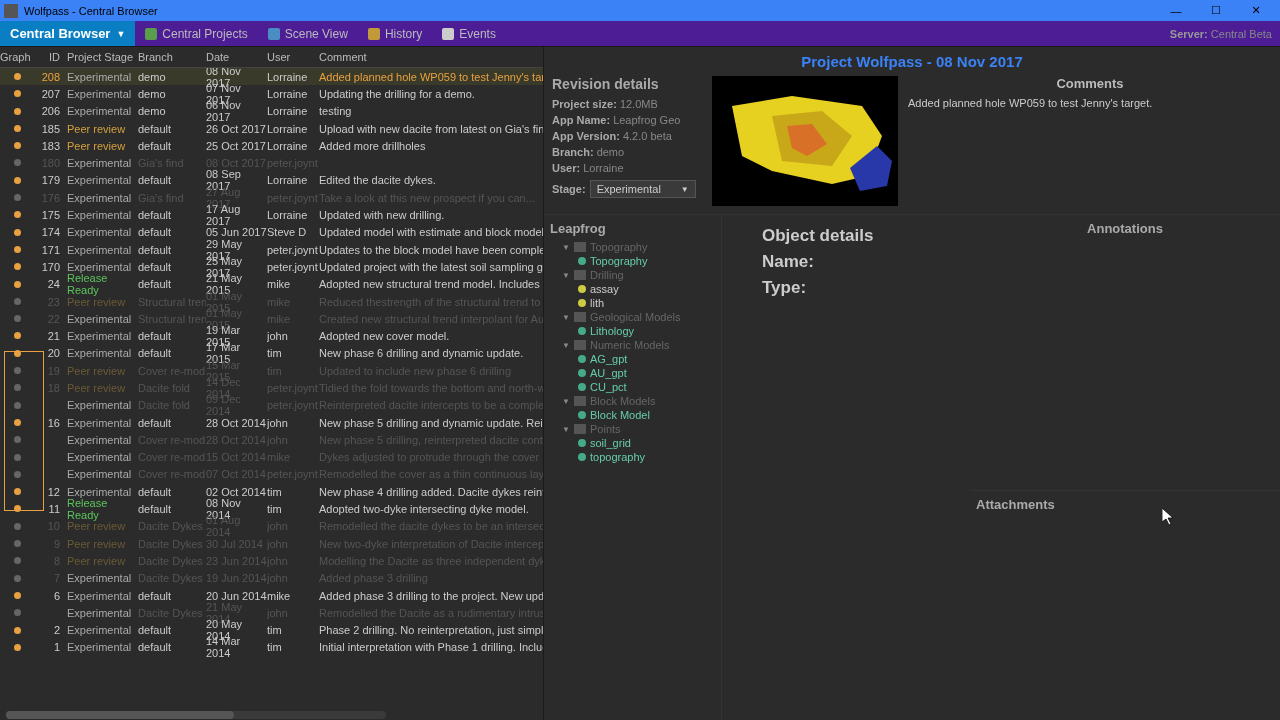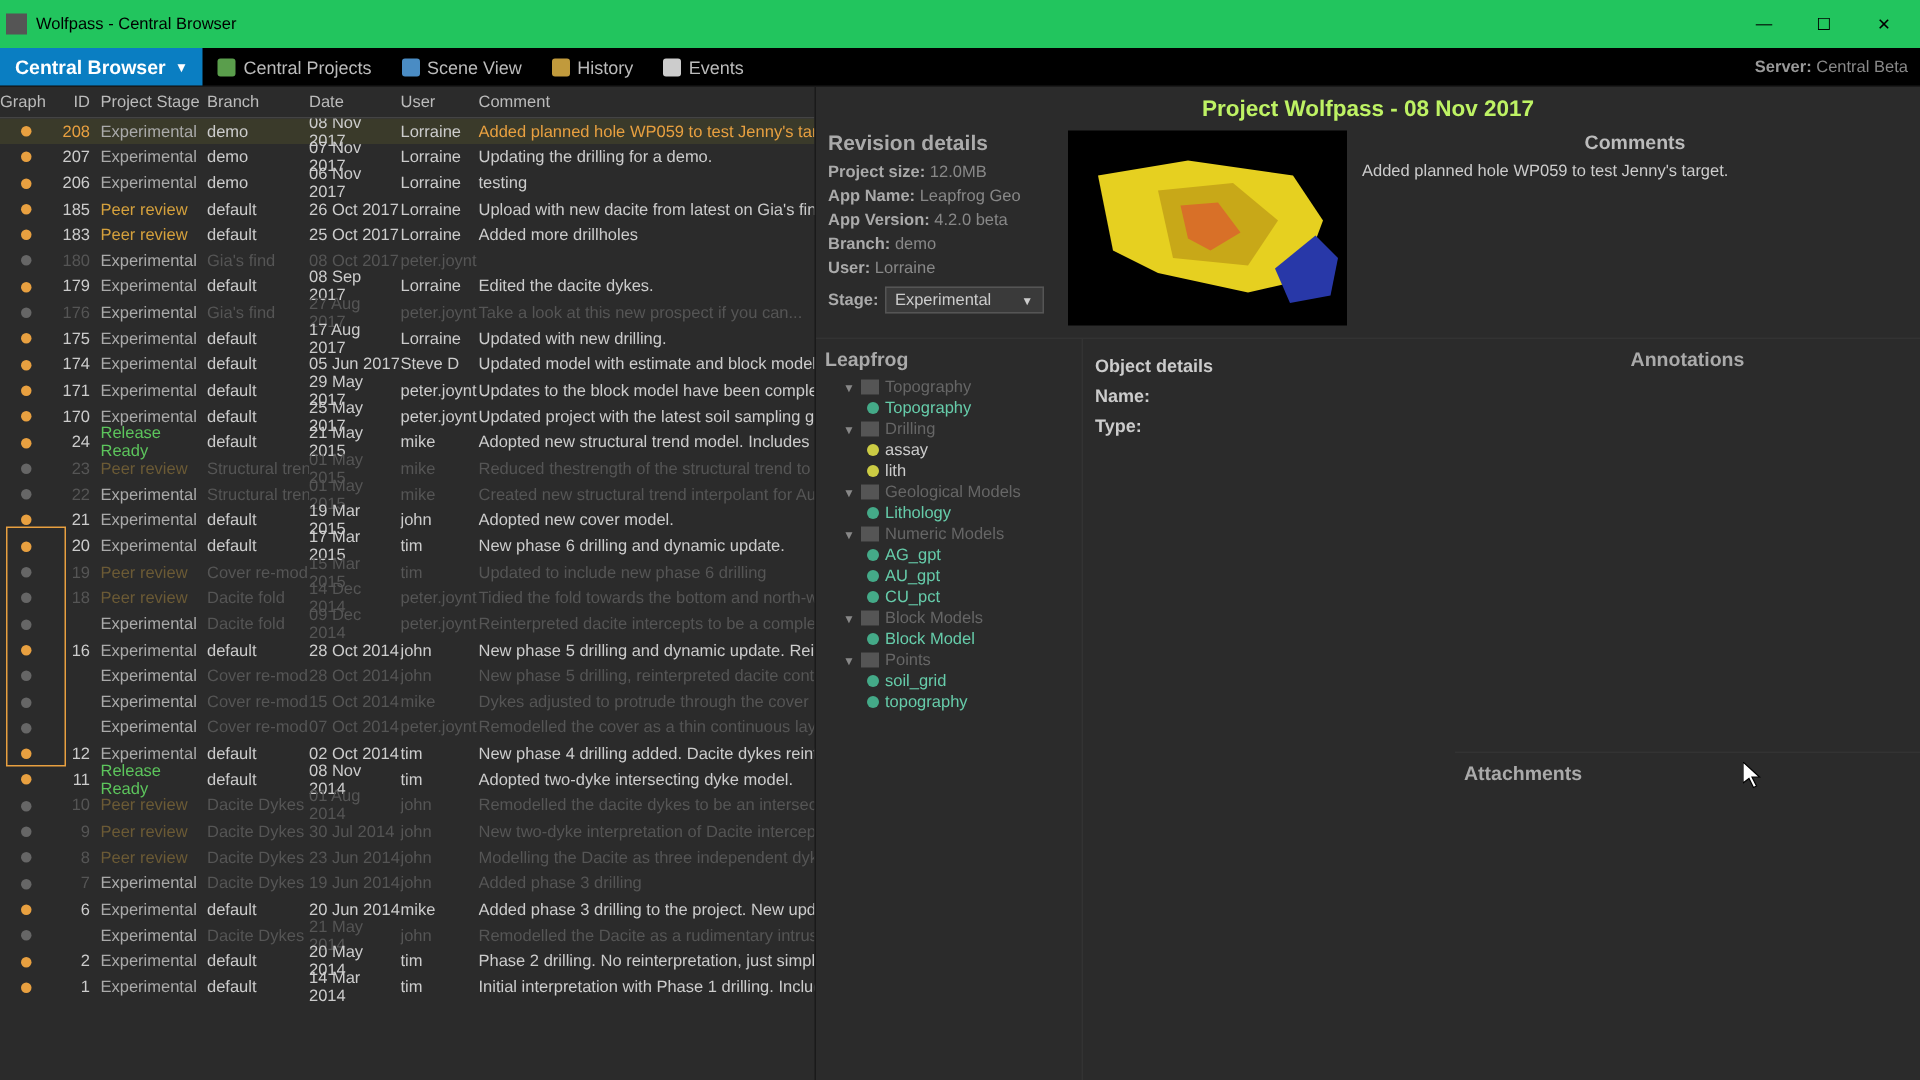--- a/index.html
+++ b/index.html
@@ -1,21 +1,21 @@
 <!DOCTYPE html>
 <html><head>
 <meta charset="utf-8">
 <style>
 * { margin: 0; padding: 0; box-sizing: border-box; font-family: 'Segoe UI', Tahoma, sans-serif; }
 body { background: #2b2b2b; color: #ccc; font-size: 12px; width: 1280px; height: 720px; overflow: hidden; position: relative; }
-.titlebar { background: #22c55e; height: 32px; display: flex; align-items: center; padding: 0 4px; color: #000; font-size: 11px; }
+.titlebar { background: #3b82f6; height: 21px; display: flex; align-items: center; padding: 0 4px; color: #000; font-size: 11px; }
 .titlebar .icon { width: 14px; height: 14px; background: #555; margin-right: 6px; display: inline-block; }
 .titlebar .wctrls { margin-left: auto; display: flex; gap: 0; }
 .titlebar .wctrls span { width: 40px; height: 20px; display: flex; align-items: center; justify-content: center; cursor: pointer; font-size: 11px; }
-.topbar { background: #000000; height: 26px; display: flex; align-items: center; border-bottom: 1px solid #1a1a1a; }
+.topbar { background: #4c1d95; height: 26px; display: flex; align-items: center; border-bottom: 1px solid #1a1a1a; }
 .central-btn { background: #0a7ec2; color: #fff; font-weight: 600; padding: 4px 10px; font-size: 13px; display: flex; align-items: center; gap: 6px; height: 100%; }
 .central-btn .chev { font-size: 9px; }
 .tab { display: flex; align-items: center; gap: 5px; padding: 0 10px; height: 100%; color: #bbb; cursor: pointer; }
 .tab .ticon { width: 12px; height: 12px; border-radius: 2px; }
 .ti-green { background: #5a9e4c; }
 .ti-blue { background: #4a8cc4; }
 .ti-hist { background: #c19a3c; }
 .ti-evt { background: #ccc; }
 .server { margin-left: auto; padding: 0 8px; font-size: 11px; color: #888; }
 .server b { color: #999; font-weight: 600; }
@@ -35,21 +35,21 @@
 .col-user { width: 52px; flex-shrink: 0; overflow: hidden; white-space: nowrap; }
 .col-comment { flex: 1; overflow: hidden; white-space: nowrap; }
 .stage-exp { color: #aaa; }
 .stage-peer { color: #d4a03c; }
 .stage-rel { color: #5cc45c; }
 .id-sel { color: #e8a040; }
 .comment-sel { color: #e8a040; }
 .dot { width: 7px; height: 7px; border-radius: 50%; background: #e8a040; position: absolute; left: 14px; top: 5px; }
 .dot.grey { background: #666; }
 .right { flex: 1; display: flex; flex-direction: column; border-left: 1px solid #1a1a1a; }
-.proj-title { text-align: center; font-size: 15px; font-weight: 600; color: #bef264; padding: 6px; }
+.proj-title { text-align: center; font-size: 15px; font-weight: 600; color: #3b82f6; padding: 6px; }
 .rev-area { display: flex; padding: 0 8px; gap: 10px; }
 .rev-left { flex: 0 0 150px; }
 .rev-title { font-weight: 600; font-size: 14px; color: #aaa; margin-bottom: 4px; }
 .rev-item { font-size: 11px; color: #888; padding: 2px 0; }
 .rev-item b { color: #aaa; font-weight: 600; }
 .stage-sel { display: flex; align-items: center; gap: 4px; margin-top: 4px; }
 .stage-dd { background: #3a3a3a; border: 1px solid #555; padding: 2px 6px; font-size: 11px; display: flex; align-items: center; gap: 20px; }
 .thumb { width: 186px; height: 130px; background: #000; position: relative; overflow: hidden; }
 .thumb svg { width: 100%; height: 100%; }
 .comments { flex: 1; }
@@ -61,21 +61,21 @@
 .tree-item { display: flex; align-items: center; gap: 4px; padding: 1px 0; font-size: 11px; }
 .tree-item.lvl1 { padding-left: 12px; }
 .tree-item.lvl2 { padding-left: 28px; }
 .tchev { font-size: 8px; color: #888; width: 8px; }
 .tfolder { width: 12px; height: 10px; background: #555; display: inline-block; }
 .tdot { width: 8px; height: 8px; border-radius: 50%; background: #4a8; display: inline-block; }
 .tdot.y { background: #cc4; }
 .tgrey { color: #666; }
 .tgreen { color: #6ca; }
 .obj-details { flex: 1; padding: 8px; }
-.obj-row { font-size: 12px; padding: 3px 0; }
+.obj-row { font-size: 17px; padding: 3px 0; margin-left: 32px; }
 .obj-row b { font-weight: 600; }
 .ann-area { flex: 0 0 310px; display: flex; flex-direction: column; }
 .ann-panel { flex: 1; padding: 6px; border-bottom: 1px solid #333; }
 .ann-title { text-align: center; }
 .att-panel { height: 230px; padding: 6px; }
 .att-title { text-align: left; }
 .cursor { position: absolute; left: 1162px; top: 508px; font-size: 14px; color: #fff; pointer-events: none; }
 .scrollbar-h { height: 8px; background: #3a3a3a; margin: 2px 6px; border-radius: 4px; width: 380px; }
 .scrollbar-h .thumb-bar { height:100%; width: 60%; background:#555; border-radius:4px; }
 .sel-box { position: absolute; border: 1.5px solid #e8a040; pointer-events: none; }

